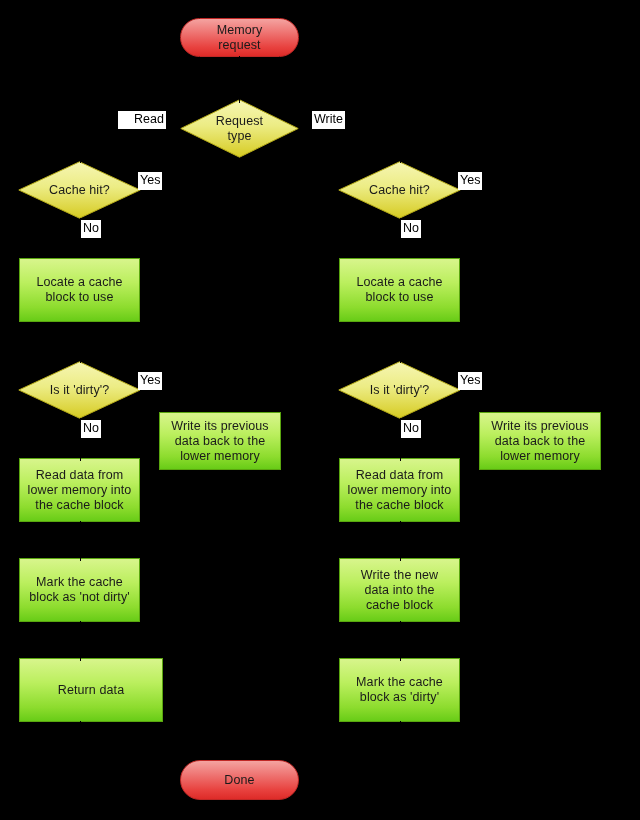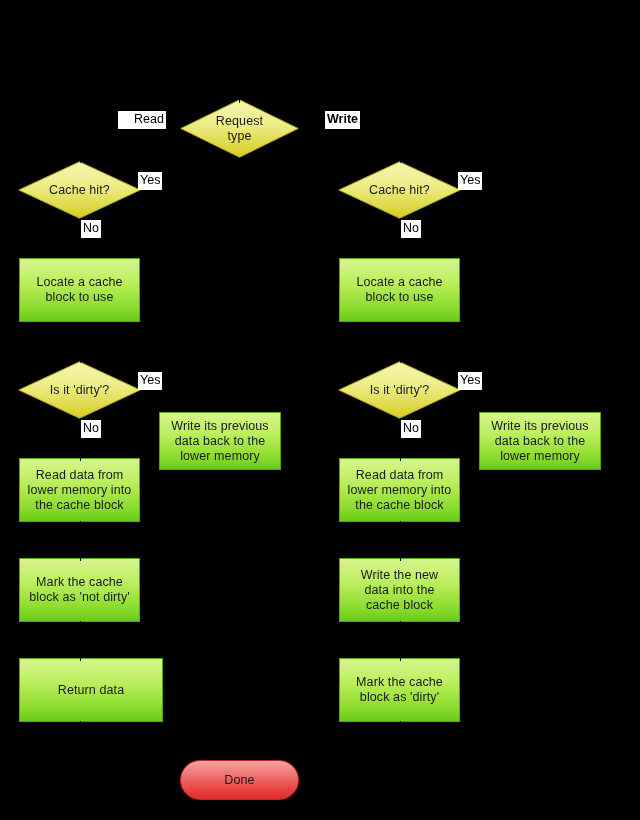--- a/index.html
+++ b/index.html
@@ -111,38 +111,42 @@
   <div class="edge" style="left:400px;top:218px;width:1px;height:40px;"></div>
   <div class="edge" style="left:400px;top:322px;width:1px;height:41px;"></div>
   <div class="edge" style="left:400px;top:418px;width:1px;height:43px;"></div>
   <div class="edge" style="left:460px;top:390px;width:80px;height:1px;"></div>
   <div class="edge" style="left:540px;top:390px;width:1px;height:22px;"></div>
   <div class="edge" style="left:400px;top:521px;width:1px;height:40px;"></div>
   <div class="edge" style="left:400px;top:621px;width:1px;height:40px;"></div>
   <div class="edge" style="left:400px;top:721px;width:1px;height:59px;"></div>
   <div class="edge" style="left:300px;top:780px;width:100px;height:1px;"></div>
 
+  <div class="node term" style="left:180px;top:18px;width:119px;height:39px;">
+    <span class="txt" style="white-space:pre-line;">Memory
+request</span>
+  </div>
 
   <div class="node dec" style="left:180px;top:99px;width:119px;height:59px;">
     <svg class="diamond-svg" viewBox="0 0 119 59" preserveAspectRatio="none">
       <defs>
         <linearGradient id="gdec1" x1="0" y1="0" x2="0" y2="1">
           <stop offset="0%" stop-color="#f6f6b4"></stop>
           <stop offset="45%" stop-color="#ecec84"></stop>
           <stop offset="100%" stop-color="#d6cb22"></stop>
         </linearGradient>
       </defs>
       <polygon points="59.5,0.8 118.2,29.5 59.5,58.2 0.8,29.5" fill="url(#gdec1)" stroke="#b5aa18" stroke-width="1"></polygon>
     </svg>
     <span class="txt" style="white-space:pre-line;">Request
 type</span>
   </div>
 
   <div class="edge-label" style="left:118px;top:111px;padding-left:16px;">Read</div>
-  <div class="edge-label" style="left:325px;top:111px;font-weight:bold;">Write</div>
+  <div class="edge-label" style="left:312px;top:111px;">Write</div>
 
   <div class="node dec" style="left:18px;top:161px;width:123px;height:58px;">
     <svg class="diamond-svg" viewBox="0 0 123 58" preserveAspectRatio="none">
       <defs>
         <linearGradient id="gdec2" x1="0" y1="0" x2="0" y2="1">
           <stop offset="0%" stop-color="#f6f6b4"></stop>
           <stop offset="45%" stop-color="#ecec84"></stop>
           <stop offset="100%" stop-color="#d6cb22"></stop>
         </linearGradient>
       </defs>

